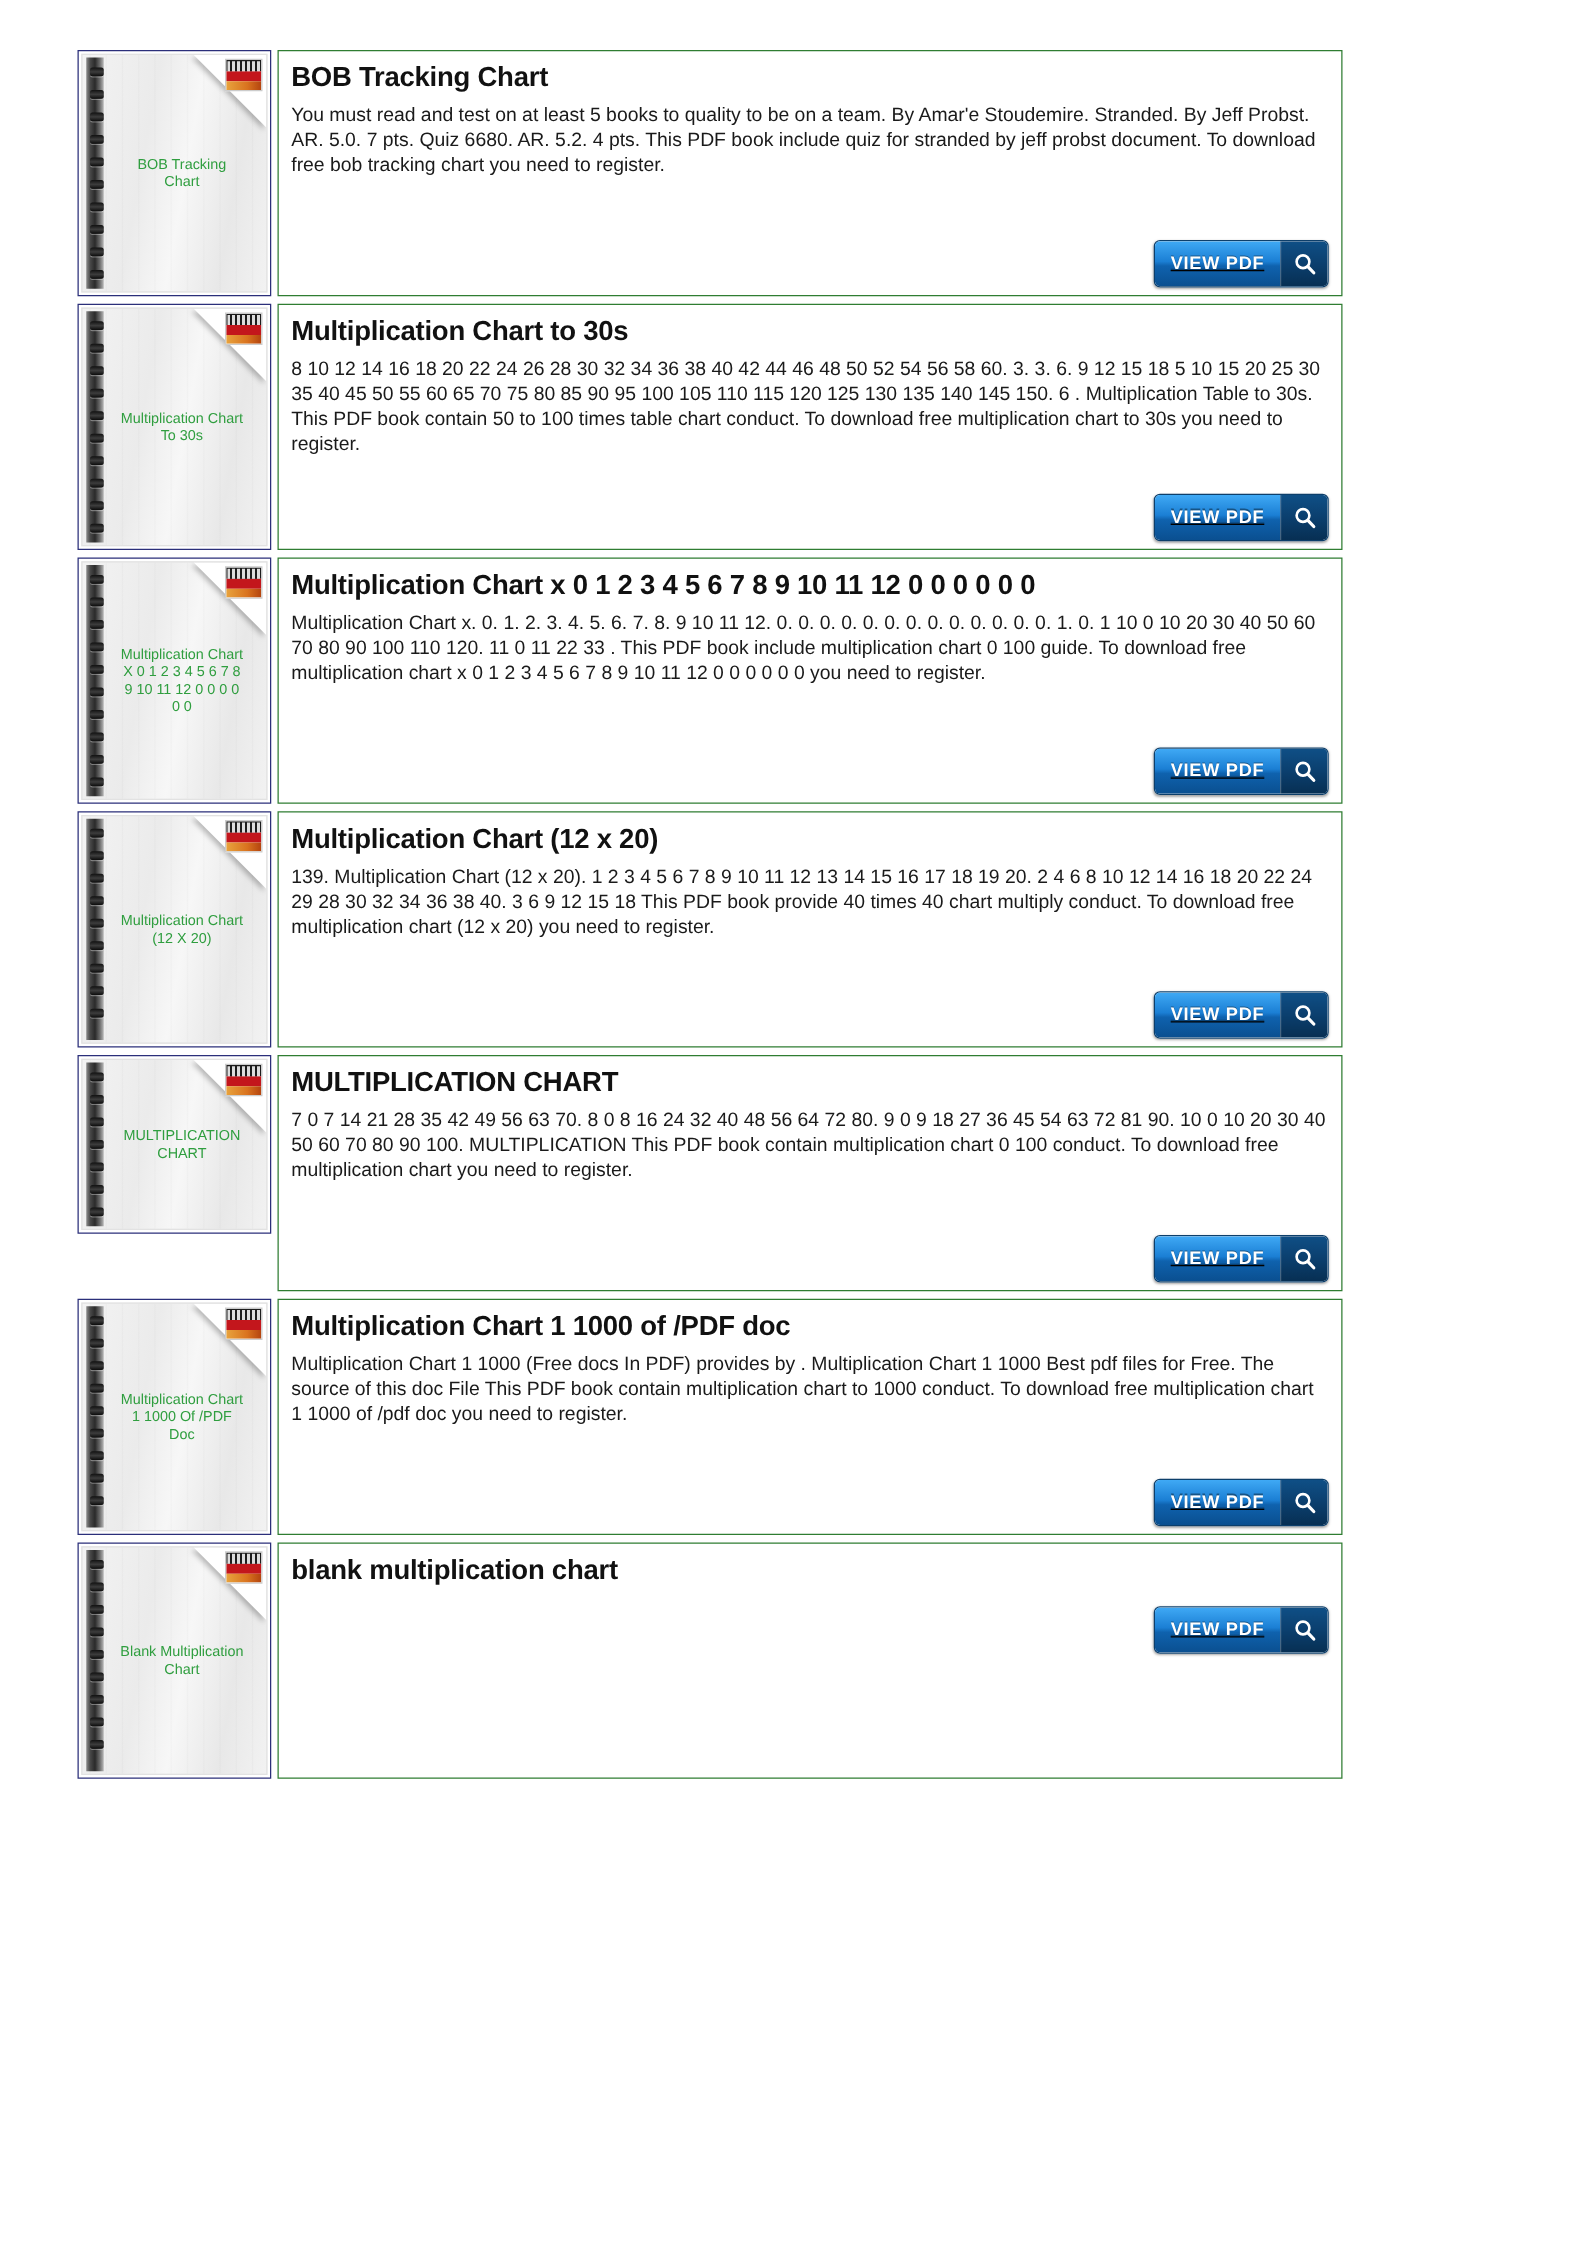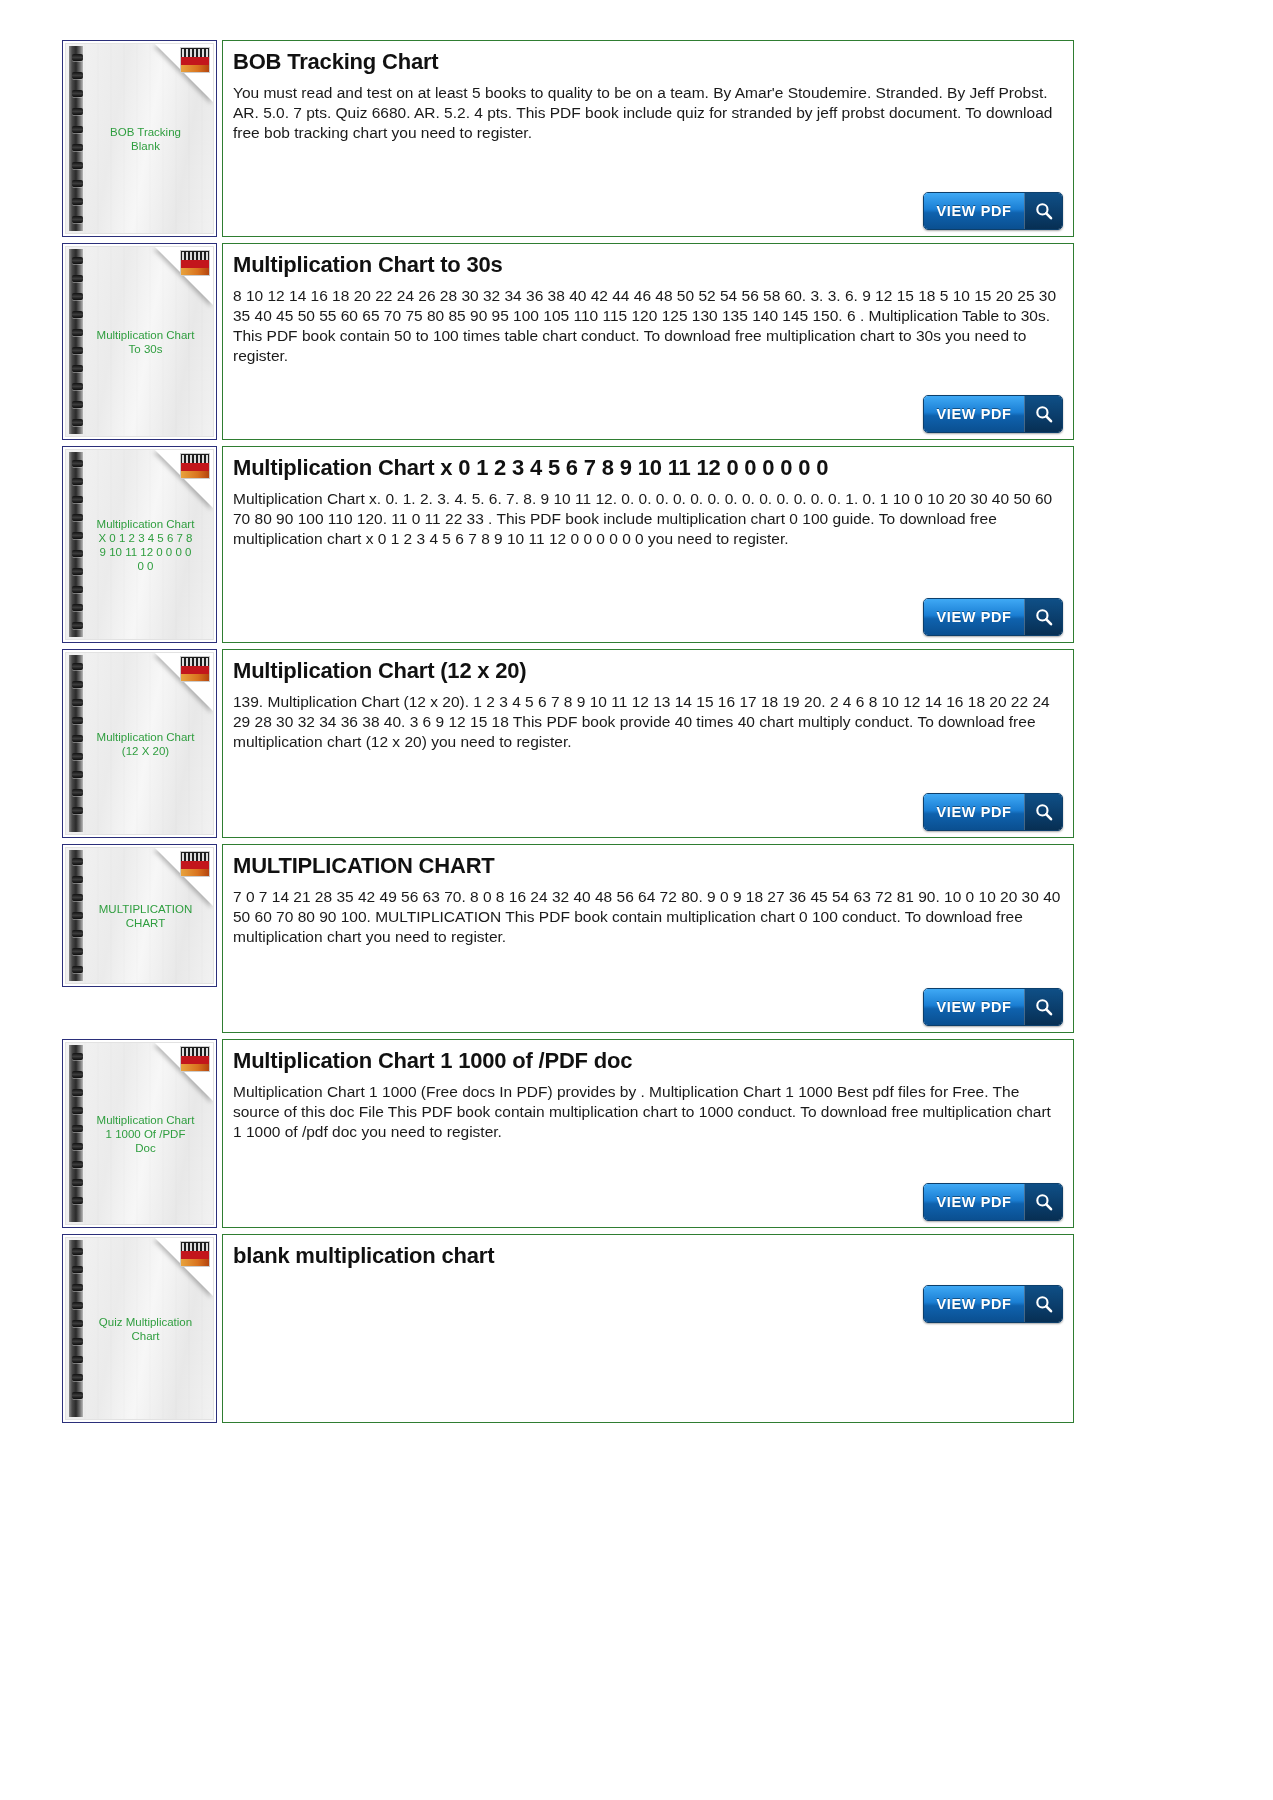--- a/index.html
+++ b/index.html
@@ -166,20 +166,21 @@
     line-height: 20px;
     color: #1a1a1a;
     margin: 0;
     flex: 1 1 auto;
   }
   .card-footer {
     display: flex;
     justify-content: flex-end;
     align-items: flex-end;
     margin-top: 8px;
+    text-decoration: underline;
   }
 
   
   .viewpdf {
     display: inline-flex;
     align-items: stretch;
     height: 38px;
     width: 140px;
     border-radius: 5px;
     overflow: hidden;
@@ -232,21 +233,21 @@
         <div class="corner-curl">
           <div class="page-fold"></div>
         </div>
         <div class="mini-logo">
           <div class="band-dark"></div>
           <div class="band-red"></div>
           <div class="band-orange"></div>
           <div class="tick"></div>
         </div>
         <div class="thumb-caption">BOB Tracking
-Blank</div>
+Chart</div>
       </div>
     </div>
     <div class="card" style="min-height: 197px;">
       <div class="card-title">BOB Tracking Chart</div>
       <div class="card-body">You must read and test on at least 5 books to quality to be on a team. By Amar'e Stoudemire. Stranded. By Jeff Probst. AR. 5.0. 7 pts. Quiz 6680. AR. 5.2. 4 pts. This PDF book include quiz for stranded by jeff probst document. To download free bob tracking chart you need to register.</div>
       <div class="card-footer">
         <a class="viewpdf" href="#">
           <span class="vp-label">VIEW PDF</span>
           <span class="vp-icon">
             <svg width="20" height="20" viewBox="0 0 20 20" aria-hidden="true">
@@ -500,21 +501,21 @@
           </div>
         <div class="corner-curl">
           <div class="page-fold"></div>
         </div>
         <div class="mini-logo">
           <div class="band-dark"></div>
           <div class="band-red"></div>
           <div class="band-orange"></div>
           <div class="tick"></div>
         </div>
-        <div class="thumb-caption">Quiz Multiplication
+        <div class="thumb-caption">Blank Multiplication
 Chart</div>
       </div>
     </div>
     <div class="card" style="min-height: 189px;">
       <div class="card-title">blank multiplication chart</div>
       <div class="card-footer">
         <a class="viewpdf" href="#">
           <span class="vp-label">VIEW PDF</span>
           <span class="vp-icon">
             <svg width="20" height="20" viewBox="0 0 20 20" aria-hidden="true">

